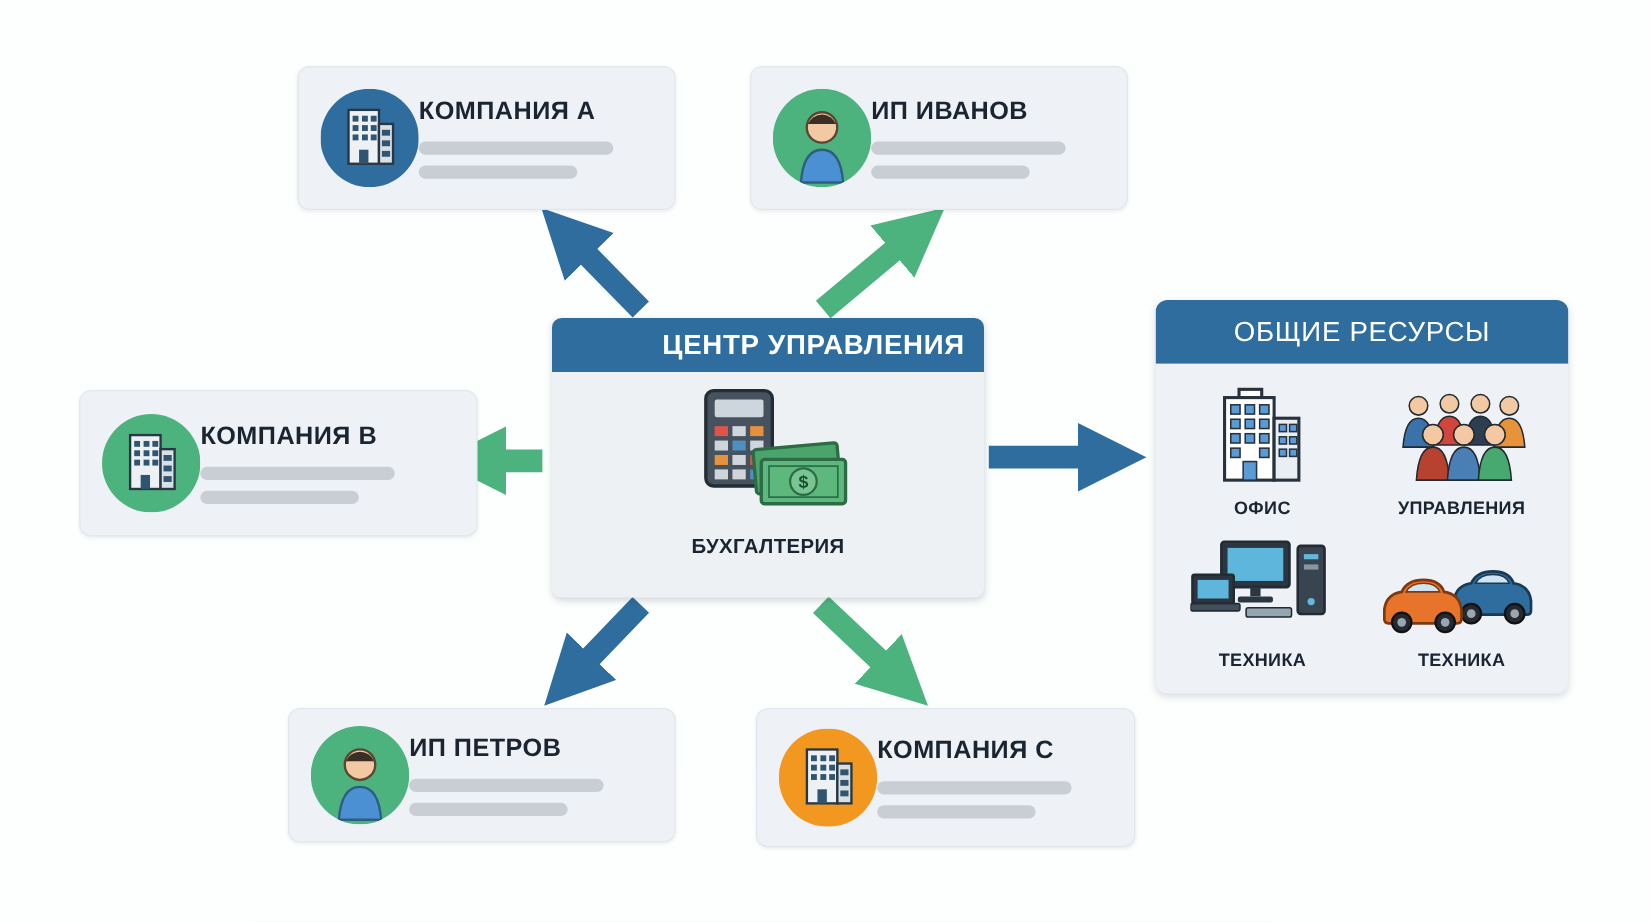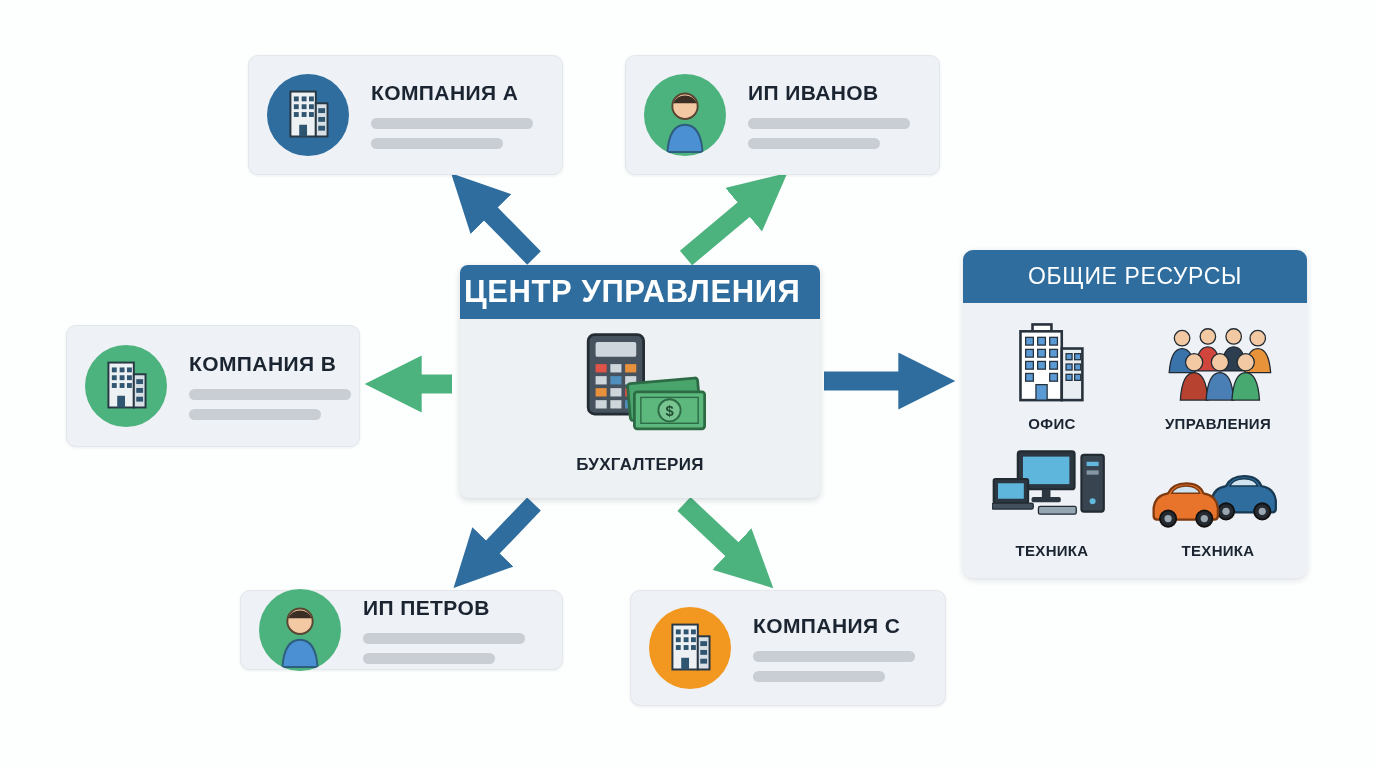--- a/index.html
+++ b/index.html
@@ -12,37 +12,37 @@
     --card-bg:#eef1f5; --bar:#c9ced4; --title:#1b2531;
   }
   svg.arrows{position:absolute;left:0;top:0;z-index:1;}
   .stroke-blue{stroke:var(--blue);} .stroke-green{stroke:var(--green);}
   .fill-blue{fill:var(--blue);} .fill-green{fill:var(--green);}
 
   .card{
     position:absolute;z-index:2;background:var(--card-bg);
     border:1px solid #e2e7ec;border-radius:10px;
     box-shadow:0 1px 3px rgba(30,50,70,.08);
-    display:flex;align-items:center;gap:22px;padding:0 18px;box-sizing:border-box;
+    display:flex;align-items:center;padding:0 18px;box-sizing:border-box;
   }
   .icon-circle{width:82px;height:82px;border-radius:50%;overflow:hidden;flex:0 0 auto;}
   .icon-circle svg{display:block;width:82px;height:82px;}
   .card-text{flex:1;}
   .card-title{font-size:21px;font-weight:bold;color:var(--title);letter-spacing:.4px;margin-bottom:13px;}
   .bar{height:11px;border-radius:6px;background:var(--bar);margin-top:9px;}
   .bar1{width:162px;} .bar2{width:132px;}
 
   .center-box{
     position:absolute;left:460px;top:265px;width:360px;height:233px;z-index:2;
     border-radius:8px;overflow:hidden;box-shadow:0 2px 6px rgba(30,50,70,.18);
     background:#edf1f4;box-sizing:border-box;
   }
   .center-header{
-    background:var(--blue);color:#fff;font-weight:bold;font-size:31px;
-    text-align:left;padding:9px 4px;letter-spacing:.6px;
+    background:var(--blue);color:#fff;font-weight:bold;font-size:23px;
+    text-align:right;padding:9px 16px;letter-spacing:.6px;
   }
   .center-body{display:flex;justify-content:space-around;align-items:flex-end;padding:10px 8px 14px;}
   .center-item{text-align:center;width:165px;}
   .center-item svg{display:block;margin:0 auto;height:122px;}
   .center-label{font-weight:bold;font-size:17px;color:var(--title);margin-top:4px;letter-spacing:.3px;}
 
   .resources{
     position:absolute;left:963px;top:250px;width:344px;height:328px;z-index:2;
     background:var(--card-bg);border-radius:10px;overflow:hidden;
     box-shadow:0 2px 6px rgba(30,50,70,.15);box-sizing:border-box;
@@ -119,21 +119,21 @@
         <path d="M30,30 A13,13 0 0 1 54,30 Z" fill="#3a2e25"></path>
       </svg>
     </div>
     <div class="card-text">
       <div class="card-title">ИП ИВАНОВ</div>
       <div class="bar bar1"></div>
       <div class="bar bar2"></div>
     </div>
   </div>
 
-  <div class="card" style="left:66px;top:325px;width:294px;height:122px">
+  <div class="card" style="left:66px;top:325px;width:332px;height:122px">
     <div class="icon-circle">
       <svg viewBox="0 0 84 84">
         <rect width="84" height="84" fill="#4db37e"></rect>
         <g stroke="#273744" stroke-width="2">
           <rect x="24" y="18" width="26" height="46" fill="#edf1f4"></rect>
           <rect x="50" y="30" width="12" height="34" fill="#d8e0e6"></rect>
         </g>
         <g fill="#2f5570">
           <rect x="27.5" y="23" width="5" height="5"></rect>
             <rect x="35.5" y="23" width="5" height="5"></rect>
@@ -151,21 +151,21 @@
         </g>
       </svg>
     </div>
     <div class="card-text">
       <div class="card-title">КОМПАНИЯ В</div>
       <div class="bar bar1"></div>
       <div class="bar bar2"></div>
     </div>
   </div>
 
-  <div class="card" style="left:240px;top:590px;width:323px;height:80px">
+  <div class="card" style="left:240px;top:590px;width:323px;height:112px">
     <div class="icon-circle">
       <svg viewBox="0 0 84 84">
         <rect width="84" height="84" fill="#4db37e"></rect>
         <path d="M24,80 Q26,52 42,52 Q58,52 60,80 Z" fill="#4a90d2" stroke="#2f5d7e" stroke-width="2"></path>
         <circle cx="42" cy="33" r="13" fill="#f2c9a2" stroke="#5a4632" stroke-width="2"></circle>
         <path d="M30,30 A13,13 0 0 1 54,30 Z" fill="#3a2e25"></path>
       </svg>
     </div>
     <div class="card-text">
       <div class="card-title">ИП ПЕТРОВ</div>

